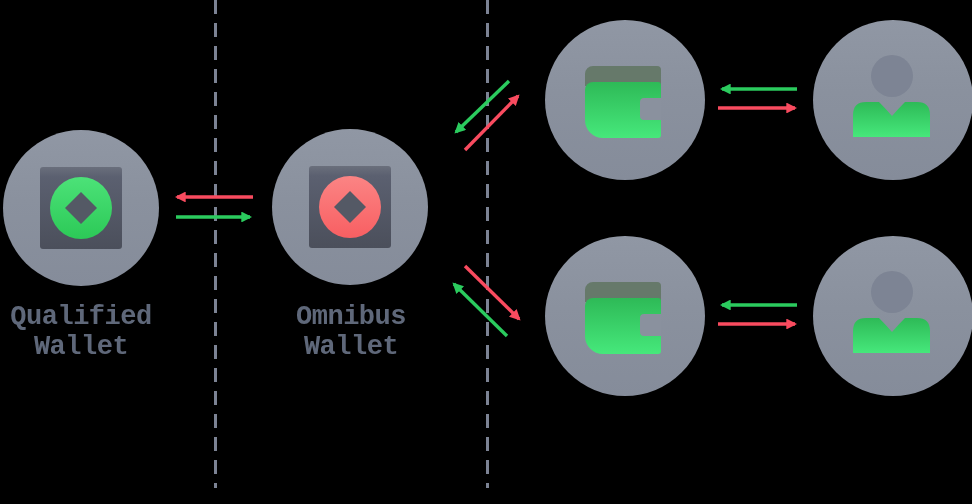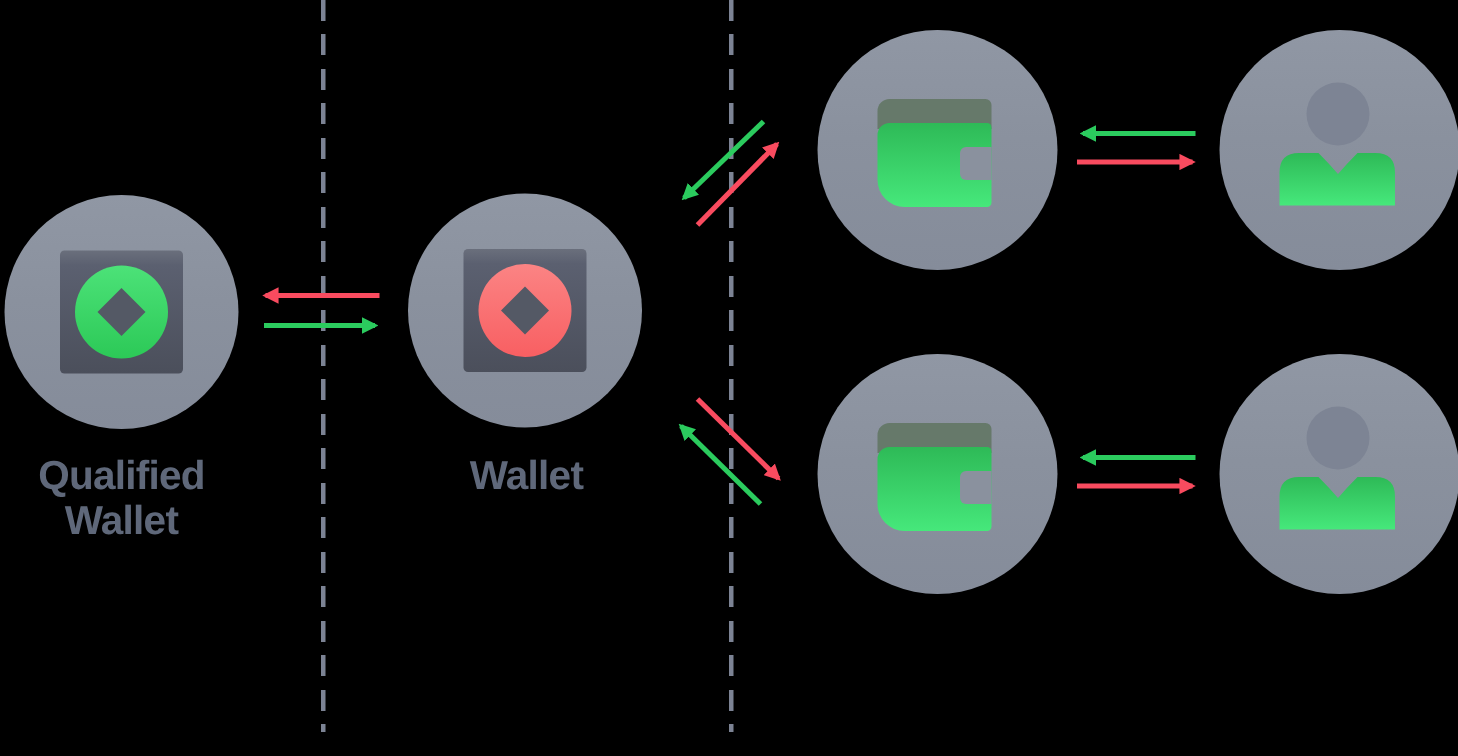--- a/index.html
+++ b/index.html
@@ -19,21 +19,21 @@
     --wallet-green-dark:#2EBA57;
     --wallet-green-light:#46E87B;
     --wallet-flap:#66796A;
     --user-head:#7D8494;
     --diamond:#545965;
   }
   html,body{margin:0;padding:0;background:var(--background-color);}
   .canvas{
     position:relative;width:972px;height:488px;overflow:hidden;
     background:var(--background-color);
-    font-family:Liberation Sans, sans-serif;
+    font-family:Liberation Mono, monospace;
   }
   .dash-line{
     position:absolute;top:0;width:3px;height:504px;
     background:repeating-linear-gradient(to bottom, var(--dashed-line) 0 14px, transparent 14px 23px);
   }
   #sep1{left:214px;}
   #sep2{left:486px;}
   .node{
     position:absolute;border-radius:50%;
     background:linear-gradient(180deg,#9097A4 0%, var(--node-bg) 45%, #858C9A 100%);
@@ -155,16 +155,17 @@
       <circle cx="79" cy="56" r="21" style="fill:var(--user-head)"></circle>
       <path d="M40,117 L40,95 Q40,82 53,82 L66,82 Q73,89 79,96 Q85,89 92,82 L104,82 Q117,82 117,95 L117,117 Z" fill="url(#grad-user)"></path>
     </svg>
   </div>
 
   <div class="label" id="label-qualified">
     <div>Qualified</div>
     <div>Wallet</div>
   </div>
   <div class="label" id="label-omnibus">
+    <div>Omnibus</div>
     <div>Wallet</div>
   </div>
 
 </div>
 
 </body></html>

